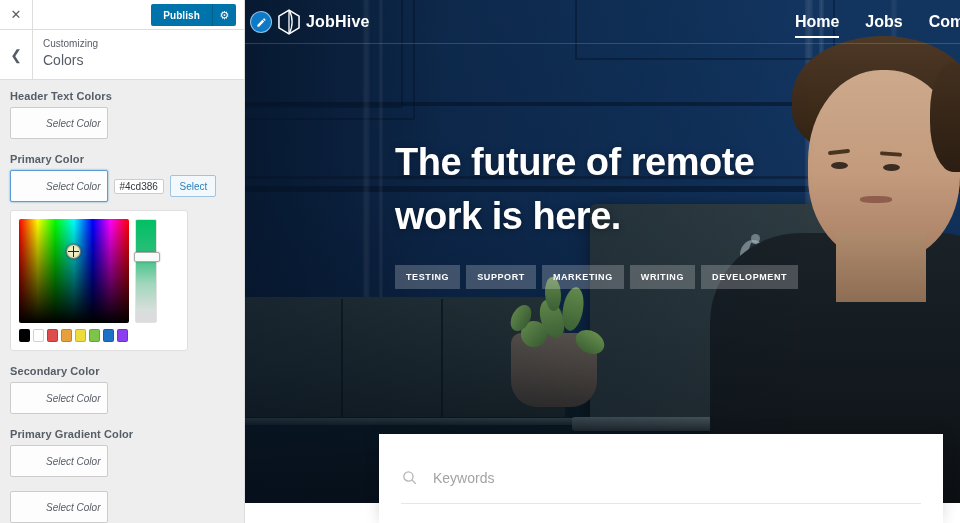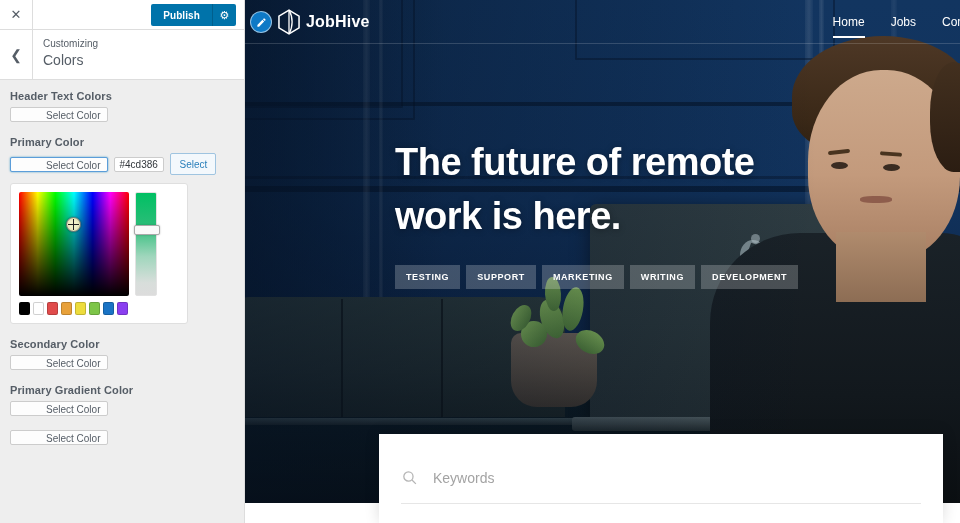--- a/index.html
+++ b/index.html
@@ -74,27 +74,28 @@
   .cz-title { font-size: 14px; color: #555d66; line-height: 19px; font-weight: 400; }
 
   .cz-body { padding: 10px 10px 0 10px; }
   .ctl { margin-bottom: 14px; }
   .ctl-label {
     font-size: 11px; font-weight: bold; color: #555d66;
     margin-bottom: 5px; letter-spacing: .1px;
   }
   .picker-row { display: flex; align-items: center; gap: 6px; }
   .color-btn {
-    display: flex; align-items: flex-end;
-    height: 15px;
+    display: flex; align-items: center;
+    height: 32px;
     border: 1px solid #ccc;
     background: #fdfdfd;
     border-radius: 2px;
     cursor: pointer;
     overflow: hidden;
+    font-style: italic;
   }
   .color-btn.active { border-color: #5b9dd9; box-shadow: 0 0 2px rgba(30,140,190,.8); }
   .chip {
     width: 28px;
     border-right: 1px solid #ccc;
   }
   .chip-split { display: flex; }
   .chip-split i { display: block; height: 100%; width: 50%; }
   .color-btn span.cb-text {
     font-size: 10px; color: #555d66;
@@ -355,21 +356,21 @@
     color: #fff; font-size: 16px; font-weight: bold; letter-spacing: .2px;
   }
   .site-nav {
     position: absolute; right: 0; top: 0;
     height: 44px;
     display: flex; align-items: center; gap: 26px;
     padding-right: 0;
   }
   .nav-item {
     position: relative;
-    color: #ffffff; font-size: 12px; font-weight: normal;
+    color: #ffffff; font-size: 16px; font-weight: bold;
     line-height: 44px; cursor: pointer;
     white-space: nowrap;
   }
   .nav-item.active::after {
     content: ""; position: absolute; left: 0; right: 0; bottom: 6px;
     height: 2px; background: #fff;
   }
 
   .hero-content {
     position: absolute; left: 150px; top: 135px;

